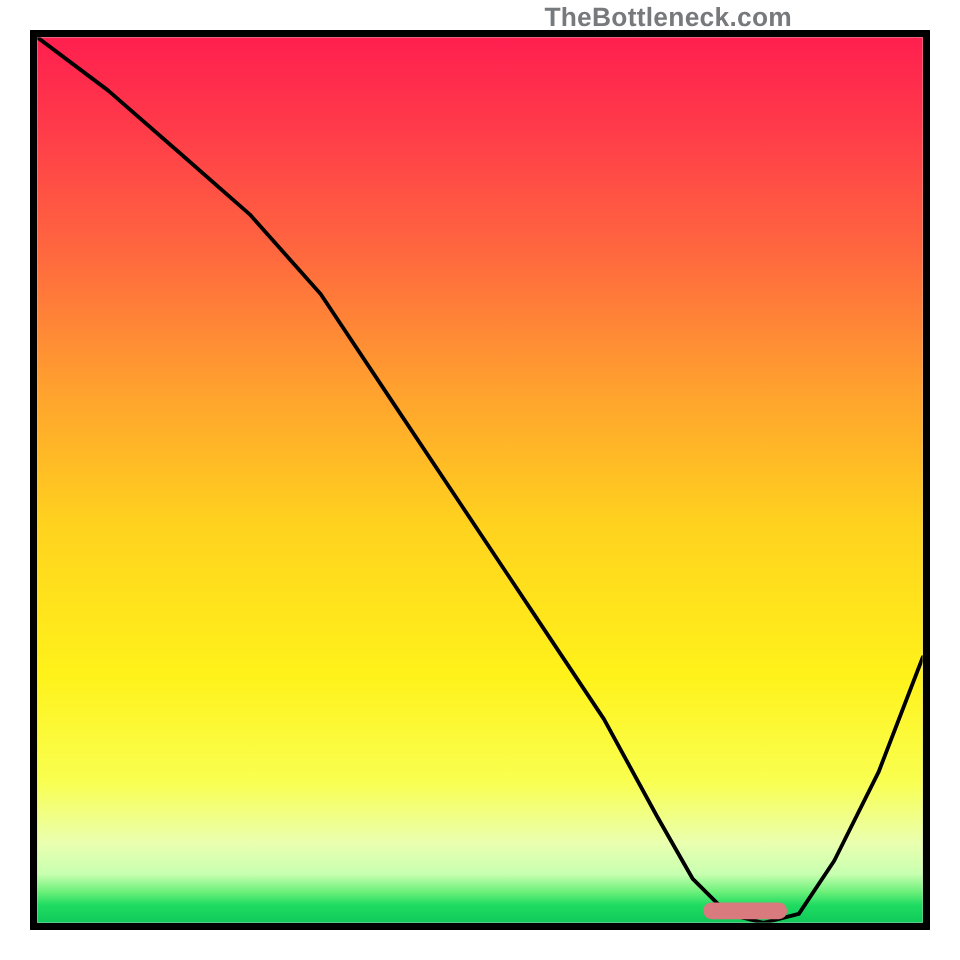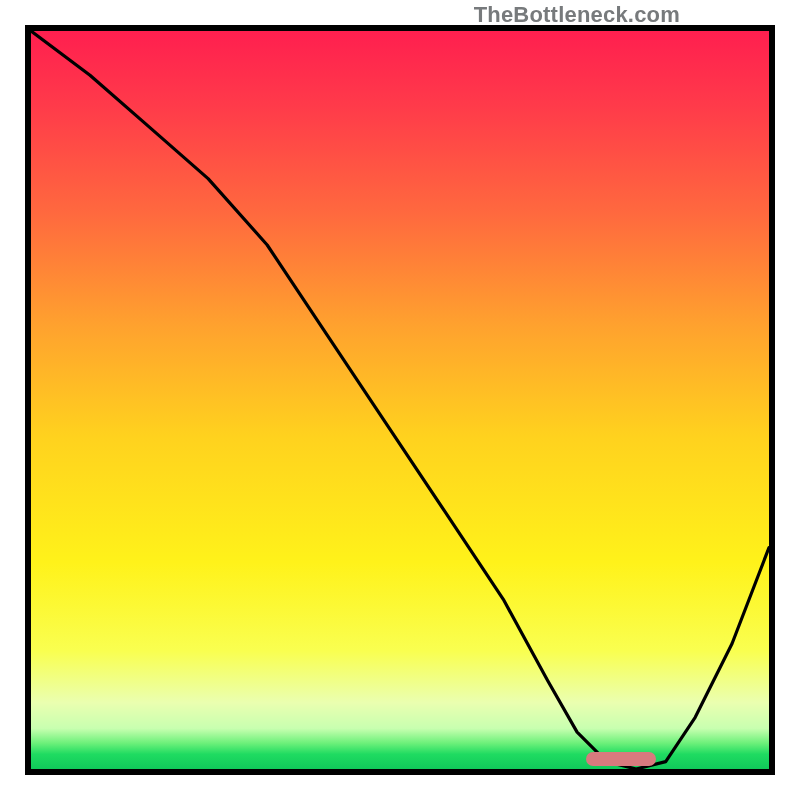--- a/index.html
+++ b/index.html
@@ -8,21 +8,20 @@
     width: 800px;
     height: 800px;
     overflow: hidden;
     background: #ffffff;
     font-family: Arial, Helvetica, sans-serif;
   }
   .canvas {
     position: relative;
     width: 676px;
     height: 800px;
-    padding-left: 20px;
   }
   .watermark {
     position: absolute;
     top: 2px;
     right: 16px;
     font-size: 22px;
     font-weight: 600;
     color: #777a7c;
     letter-spacing: 0.2px;
   }

